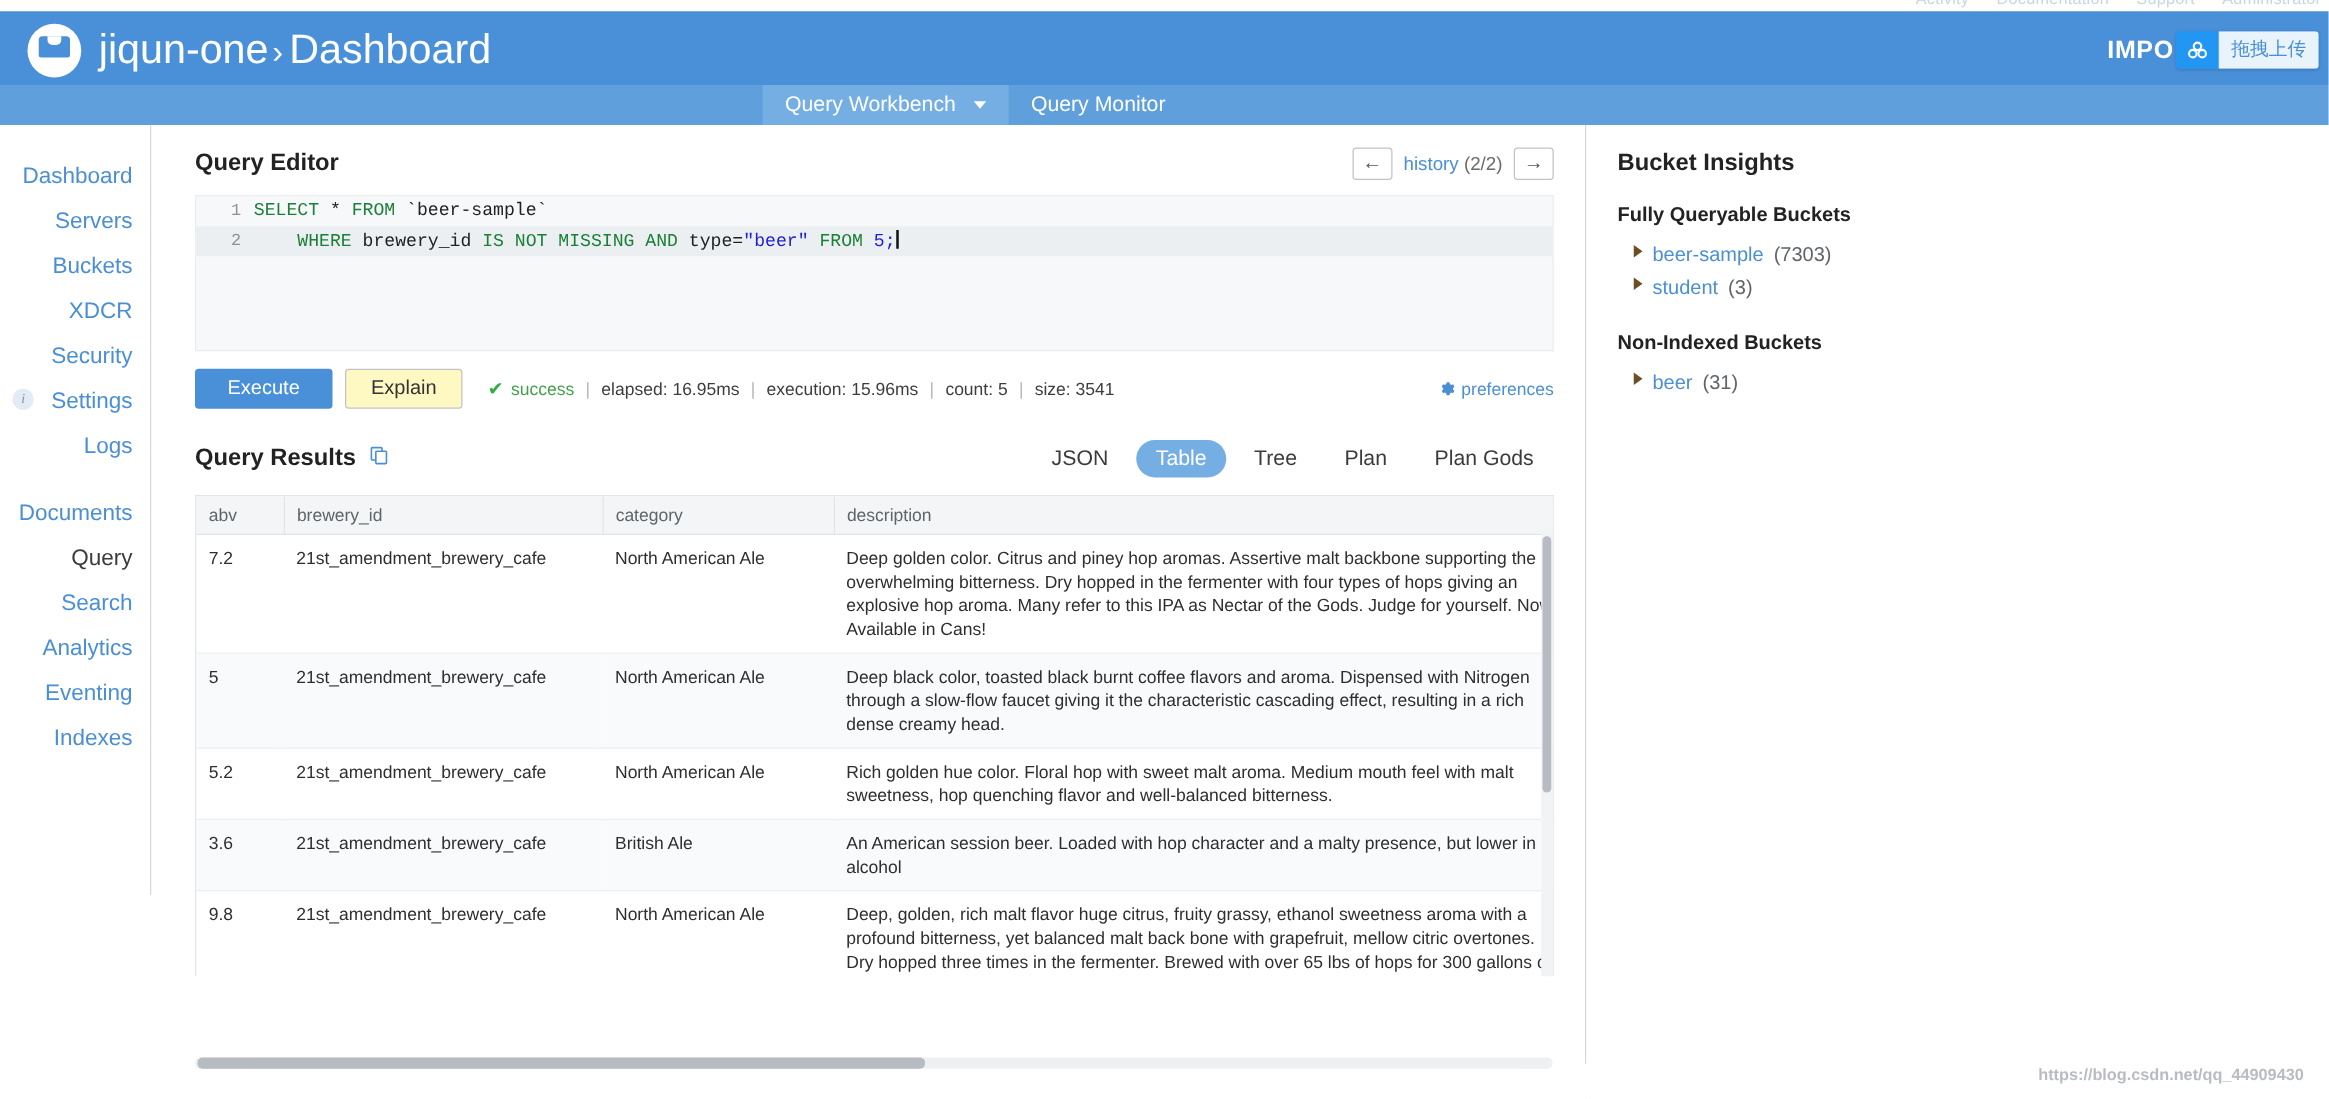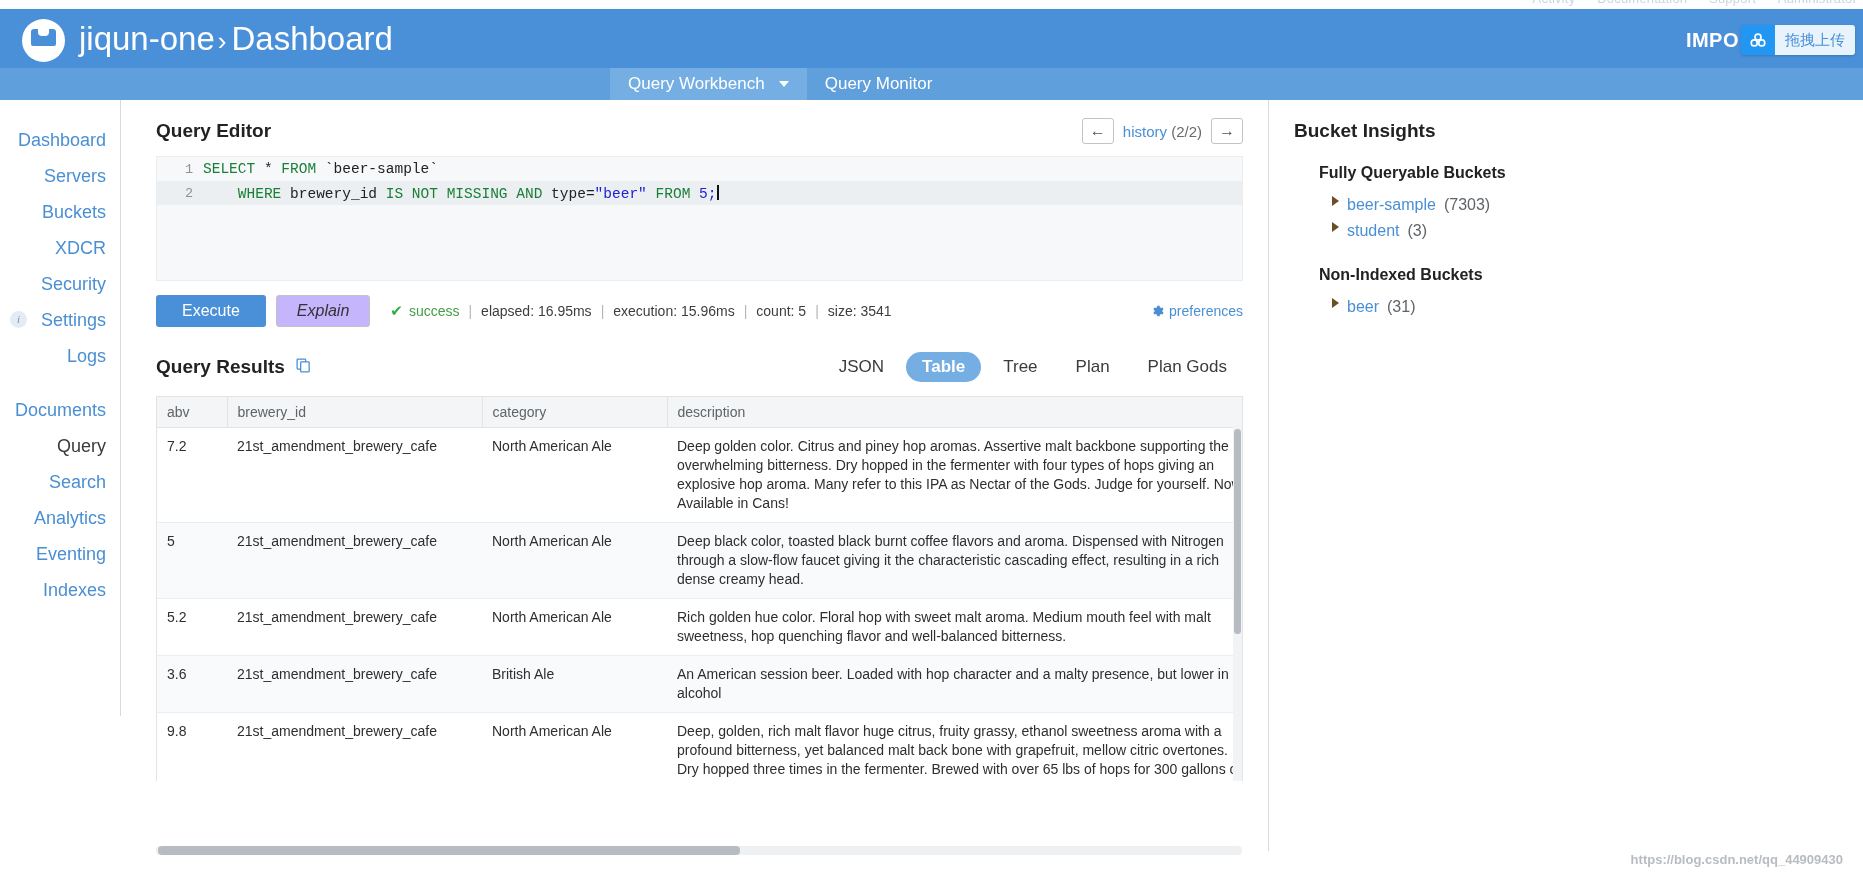--- a/index.html
+++ b/index.html
@@ -148,24 +148,23 @@
   }
 
   
   .run-row { display:flex; align-items:center; margin-top:14px; padding-right:25px; }
   .btn-execute {
     background:#4a90d9; color:#fff; border:none; border-radius:3px;
     font-size:16px; padding:0 26px; height:32px; cursor:pointer;
     font-family:"Liberation Sans", sans-serif;
   }
   .btn-explain {
-    background:#c4b5fd; color:#333; border:1px solid #c3c3c3; border-radius:3px;
+    background:#fef9c3; color:#333; border:1px solid #c3c3c3; border-radius:3px;
     font-size:16px; padding:0 20px; height:32px; margin-left:10px; cursor:pointer;
     font-family:"Liberation Sans", sans-serif;
-    font-style:italic;
   }
   .status {
     margin-left:20px; font-size:14px; color:#3d3d3d; white-space:nowrap;
     display:flex; align-items:center; gap:6px;
   }
   .check { color:#2eaf3f; font-size:15px; }
   .status .ok { color:#43a047; }
   .status .bar { color:#b6b6b6; margin:0 3px; }
   .prefs {
     margin-left:auto; font-size:14px; color:#4a8fd4; display:flex;
@@ -174,21 +173,21 @@
 
   
   .results-head { display:flex; align-items:center; margin-top:25px; padding-right:25px; }
   .results-title { font-size:19px; font-weight:bold; color:#222; }
   .copy-icon { margin-left:10px; cursor:pointer; }
   .view-tabs { margin-left:auto; display:flex; align-items:center; gap:6px; }
   .view-tab {
     font-size:17px; color:#3b3b3b; padding:5px 16px; border-radius:16px;
     cursor:pointer; white-space:nowrap;
   }
-  .view-tab.active { background:#74aee3; color:#ffffff;font-weight:bold; }
+  .view-tab.active { background:#74aee3; color:#ffffff; }
 
   
   .table-wrap {
     margin-top:14px; margin-right:25px; border:1px solid #e2e5e8;
     border-bottom:none; height:385px; position:relative; overflow:hidden;
     background:#fff;
   }
   table.rt { border-collapse:collapse; width:1100px; table-layout:fixed; }
   table.rt th {
     background:#f3f5f7; color:#5e6468; font-weight:normal; font-size:14px;
@@ -221,21 +220,21 @@
     background:#b6bcc2; border-radius:4px;
   }
 
   
   .insights {
     position:absolute; left:1268px; top:0; width:595px; height:779px;
     border-left:1px solid #d9d9d9; padding:20px 0 0 25px; background:#fff;
   }
   .ins-title { font-size:19px; font-weight:bold; color:#222; margin-bottom:22px; }
   .ins-sub { font-size:16px; font-weight:bold; color:#222; margin:0 0 10px 0; }
-  .ins-group { margin-bottom:22px;margin-left:25px; }
+  .ins-group { margin-bottom:22px; }
   .bucket-row {
     display:flex; gap:8px; padding:4px 0 4px 13px;
     font-size:16px; cursor:pointer;
   }
   .tri {
     width:0;height:0;border-top:5px solid transparent;border-bottom:5px solid transparent;
     border-left:7px solid #6b4f24; flex:0 0 auto;
   }
   .bucket-name { color:#4a8fd4; }
   .bucket-count { color:#5f6468; }

